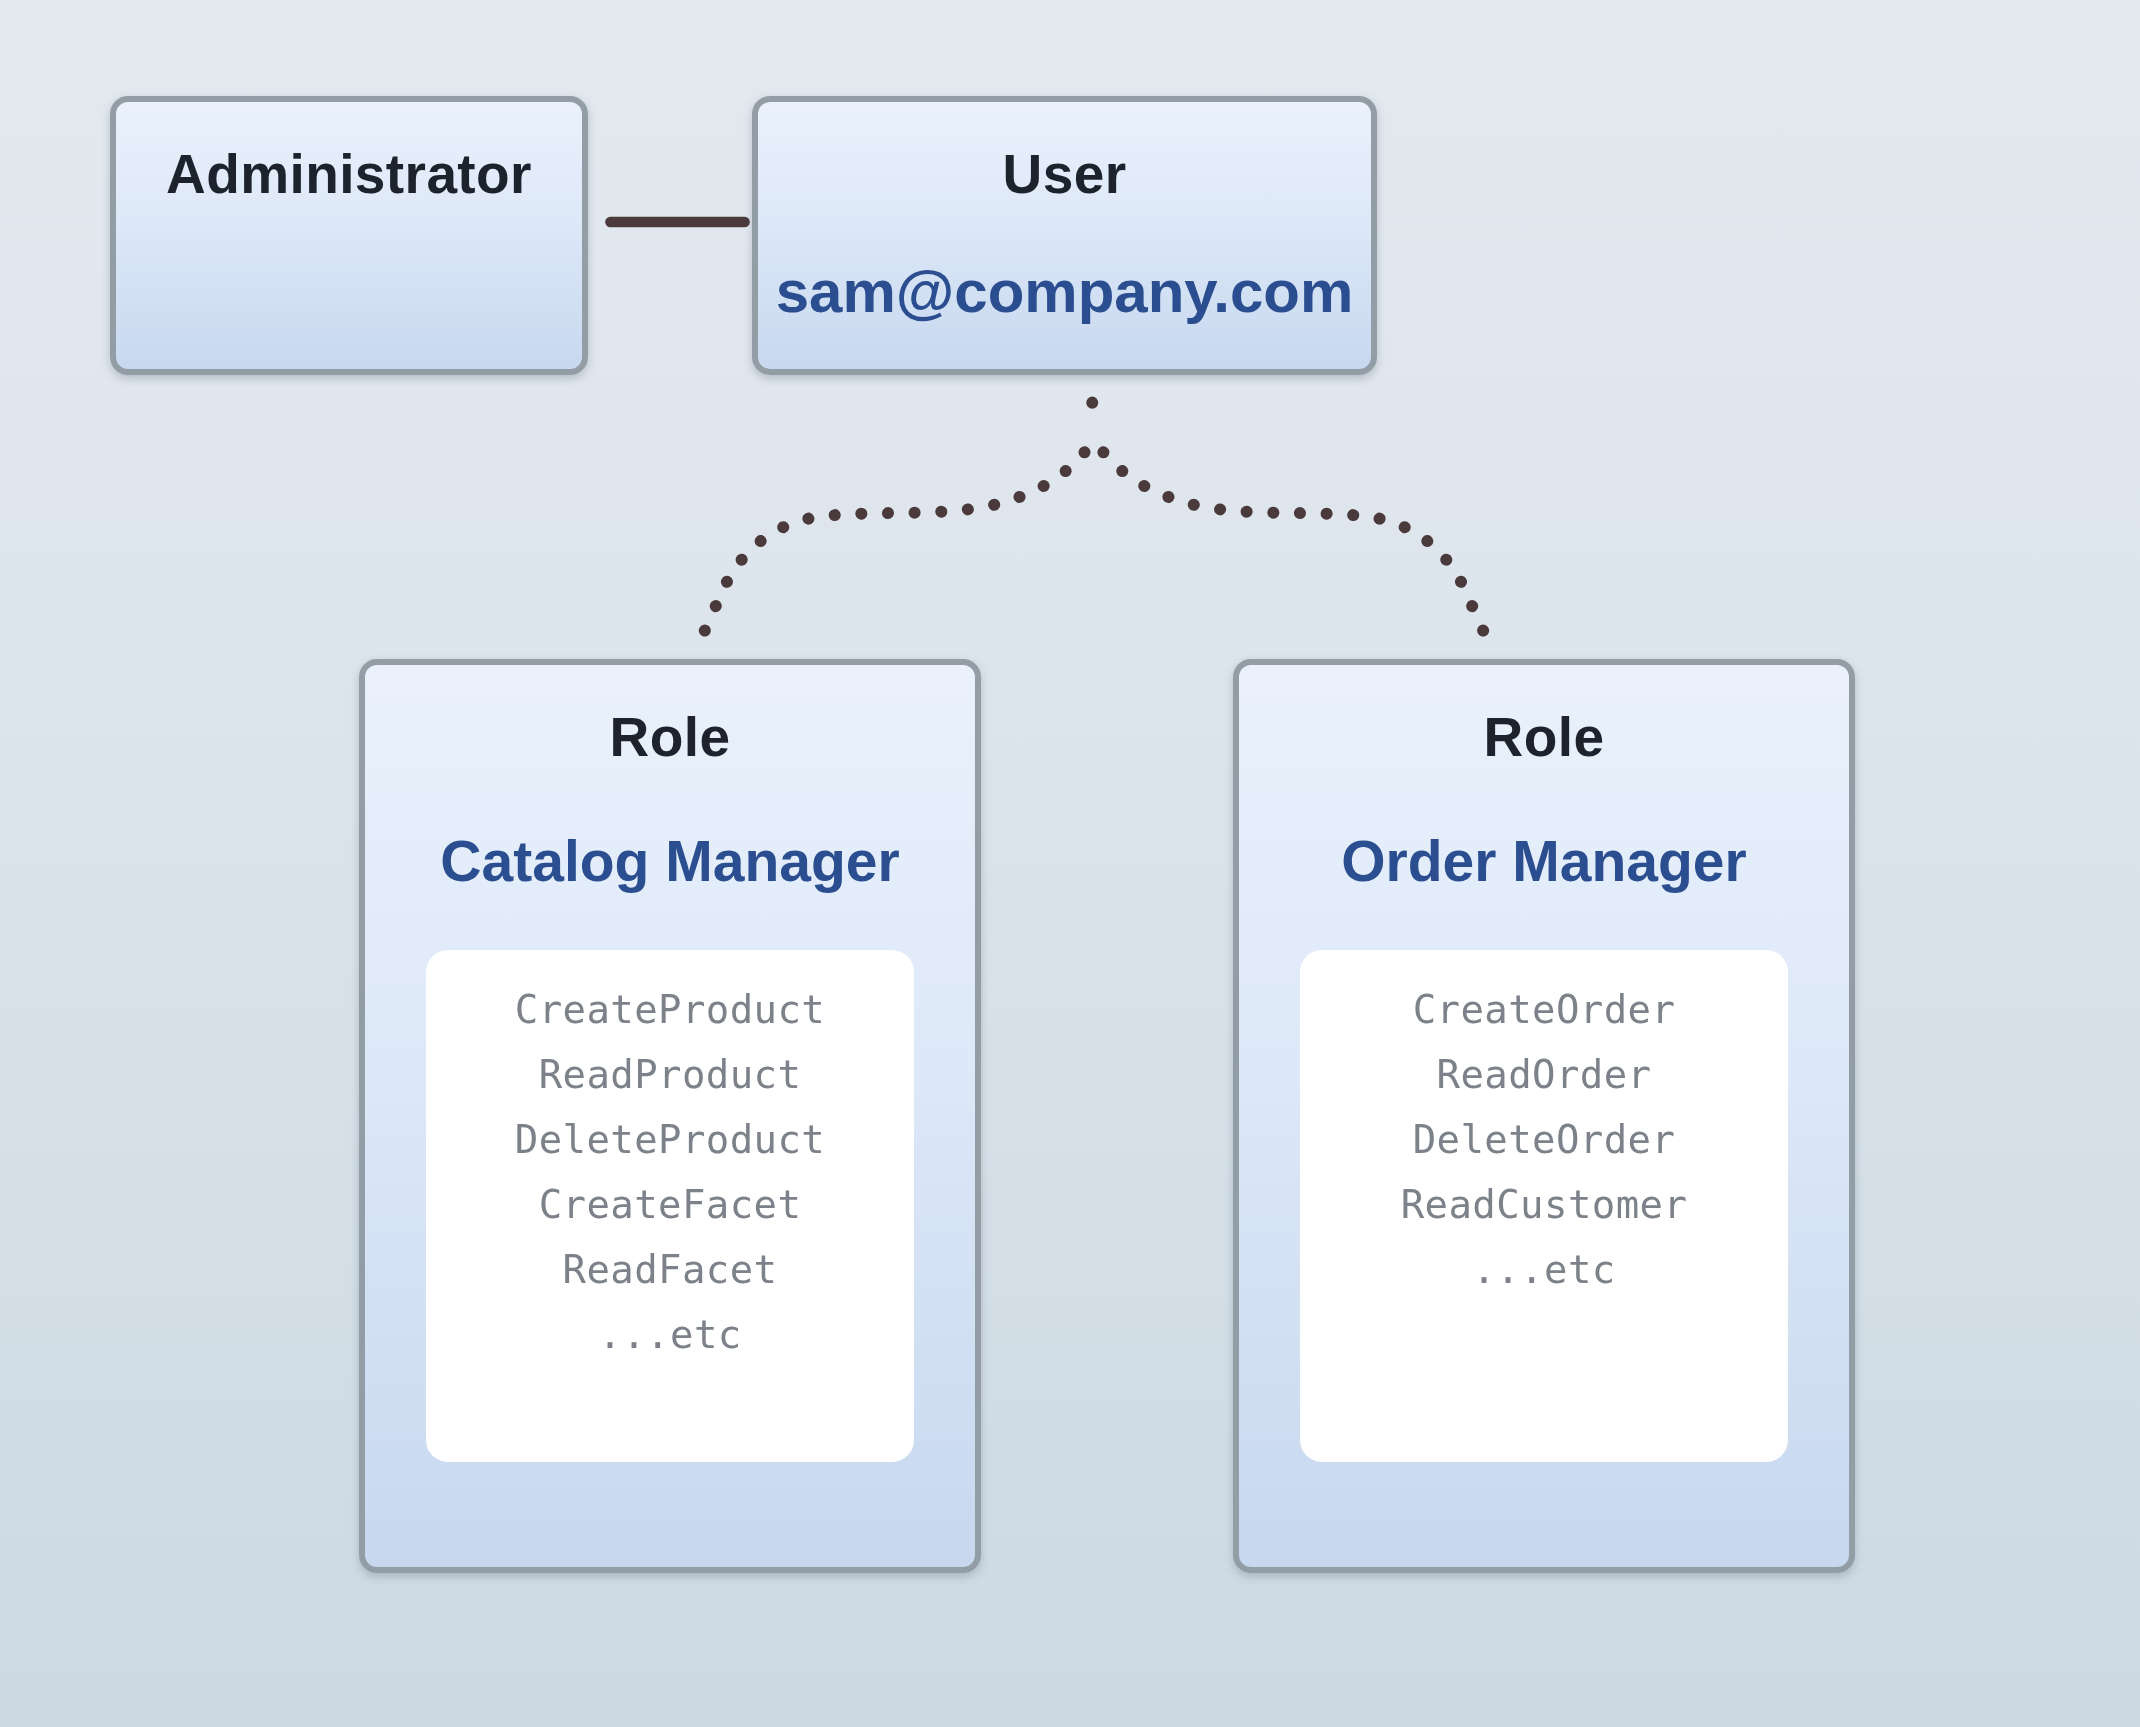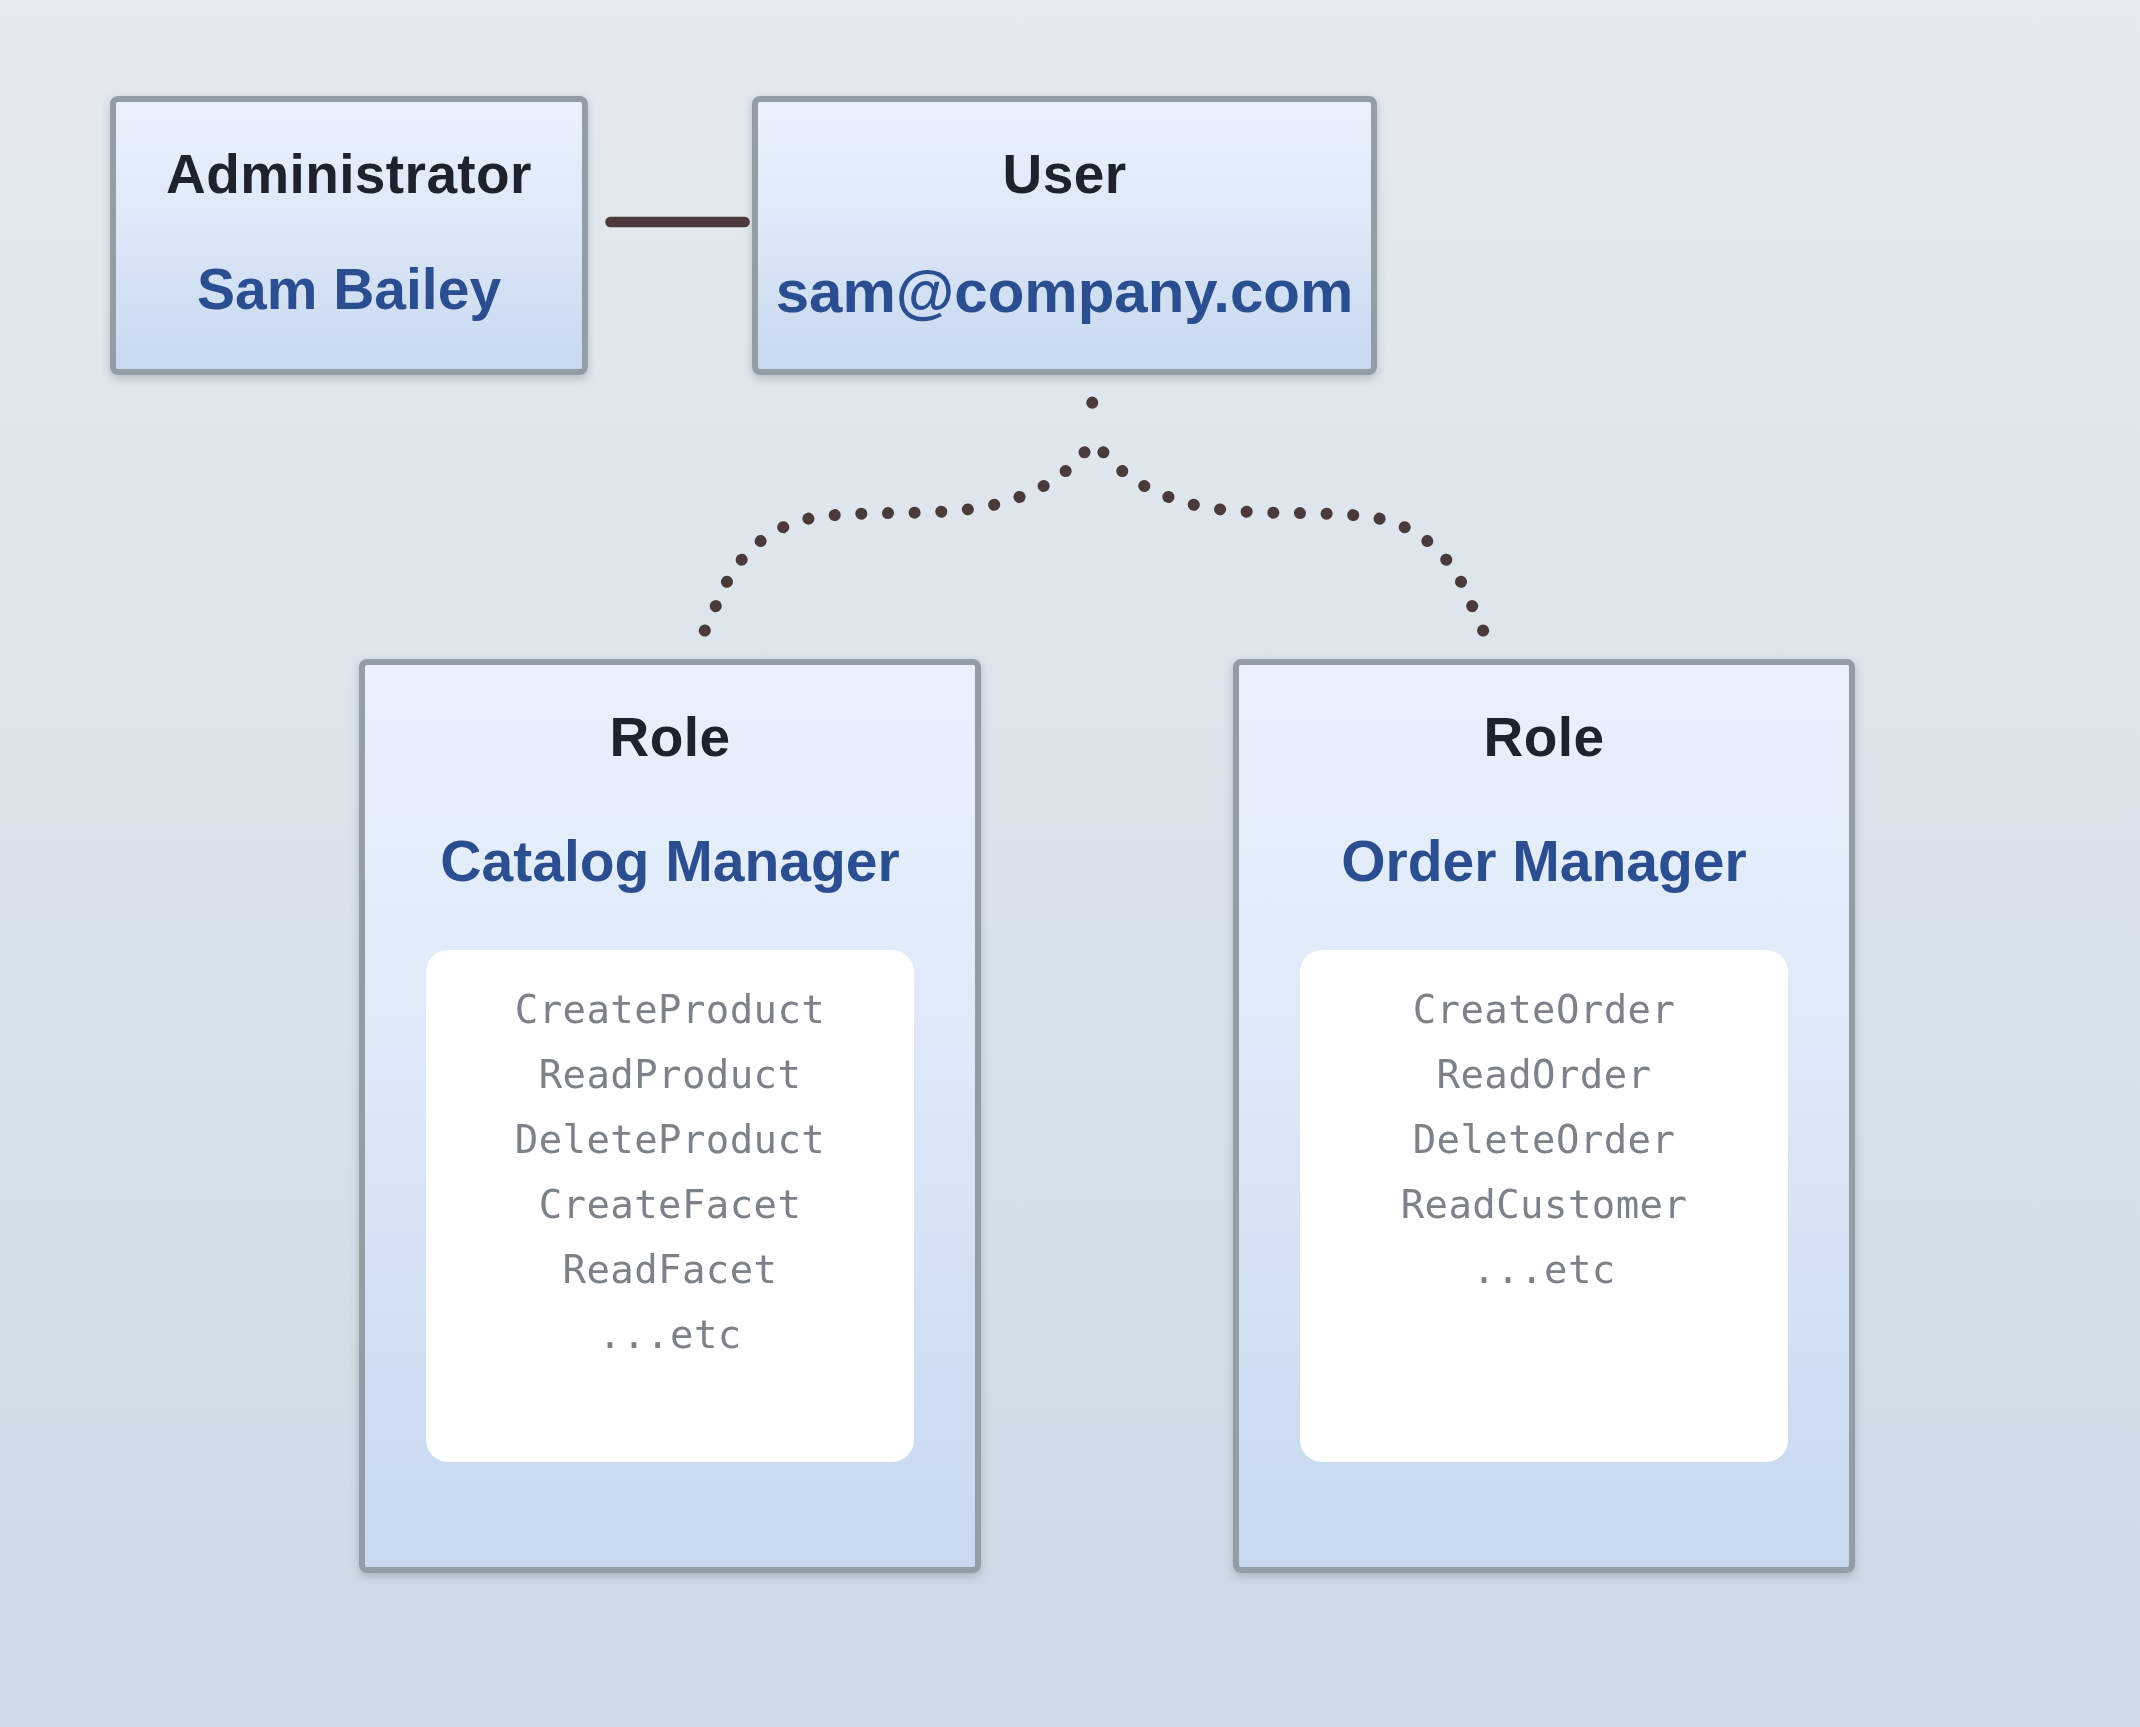--- a/index.html
+++ b/index.html
@@ -45,21 +45,21 @@
     stroke-width: 14px;
     stroke-linecap: round;
     stroke-dasharray: 0.1 31;
   }
   .dotted-stem {
     stroke-dasharray: 0.1 30;
   }
   .node {
     position: absolute;
     border: 6px solid var(--box-border);
-    border-radius: 8px;
+    border-radius: 18px;
     background: linear-gradient(180deg, var(--box-fill-top) 0%, #dde8f8 45%, var(--box-fill-bottom) 100%);
     box-shadow: 0 3.4px 8.6px rgba(90, 100, 115, 0.30);
     display: flex;
     flex-direction: column;
     align-items: center;
     text-align: center;
   }
   .node-admin  { left: 110px; top: 96px; width: 478px; height: 279px; }
   .node-user   { left: 752px; top: 96px; width: 625px; height: 279px; }
   .role-left   { left: 359px; top: 659px; width: 622px; height: 914px; }
@@ -116,21 +116,20 @@
              C 830 722, 822 738, 817 752"></path>
     <path class="dotted-link" d="M 1289 528
              C 1316 560, 1351 580, 1406 592
              C 1476 604, 1556 594, 1614 606
              C 1662 618, 1694 650, 1712 690
              C 1726 722, 1734 738, 1739 752"></path>
   </svg>
 
   <div class="node node-admin">
     <div class="node-title">Administrator</div>
-    <div class="node-name">Sam Bailey</div>
   </div>
 
   <div class="node node-user">
     <div class="node-title">User</div>
     <div class="node-name node-email">sam@company.com</div>
   </div>
 
   <div class="node role role-left">
     <div class="node-title">Role</div>
     <div class="node-name">Catalog Manager</div>

